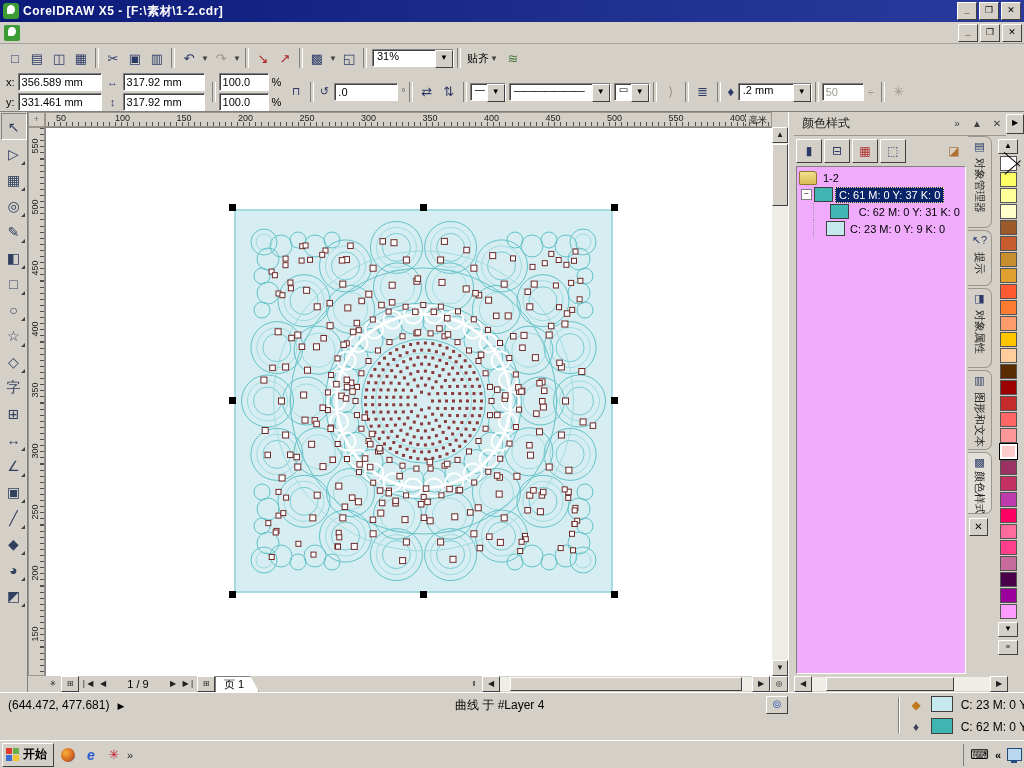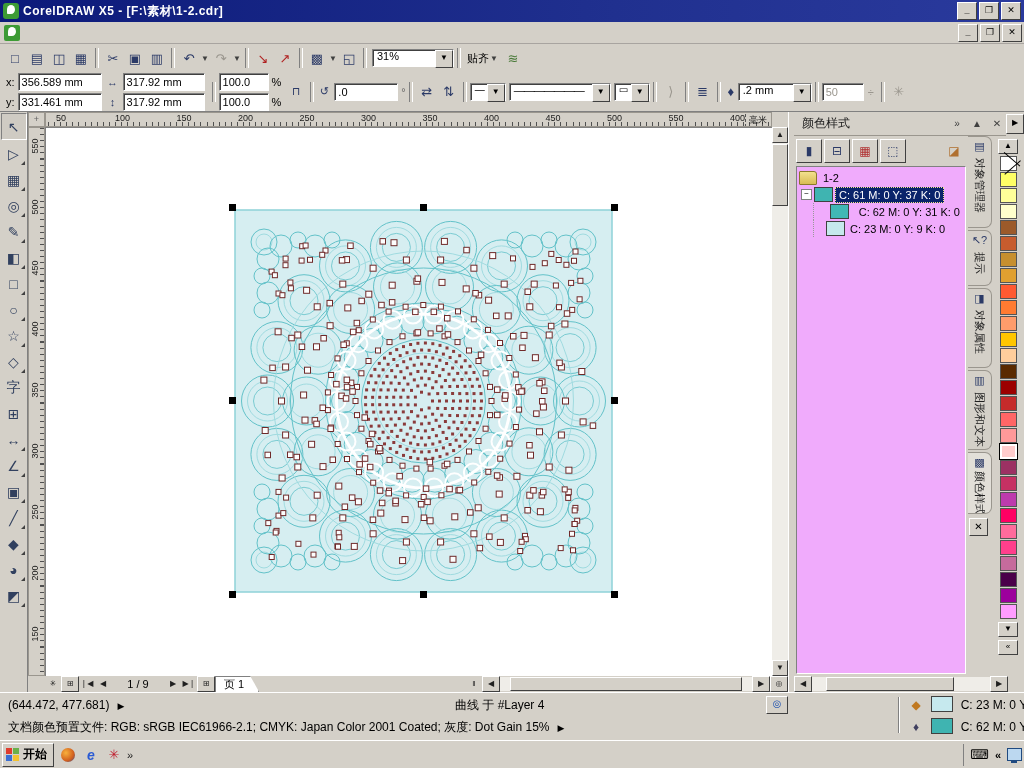--- a/index.html
+++ b/index.html
@@ -1267,23 +1267,20 @@
       <span>(644.472, 477.681)</span><span class="arr">▶</span>
     </div>
     <div class="sline" style="top:2px;left:455px;">曲线 于 #Layer 4</div>
     <div class="docprop-icon">◎</div>
     <div class="statussep"></div>
     <div class="sline" style="top:2px;left:908px;">
       <span class="sicon">◆</span>
       <span class="swatchbox" id="fill-swatch" style="background: rgb(198, 233, 238);"></span>
       <span>C: 23 M: 0 Y: 9 K: 0</span>
     </div>
-    <div class="sline" style="top:24px;left:8px;">
-      <span>文档颜色预置文件: RGB: sRGB IEC61966-2.1; CMYK: Japan Color 2001 Coated; 灰度: Dot Gain 15%</span><span class="arr">▶</span>
-    </div>
     <div class="sline" style="top:24px;left:908px;">
       <span class="sicon" style="color:#404060;">♦</span>
       <span class="swatchbox" id="outline-swatch" style="background: rgb(63, 180, 177);"></span>
       <span>C: 62 M: 0 Y: 31 K: 0  .200 mm</span>
     </div>
   </div>
 
   <div class="taskbar">
     <div class="startbtn raised">
       <span class="flag">

